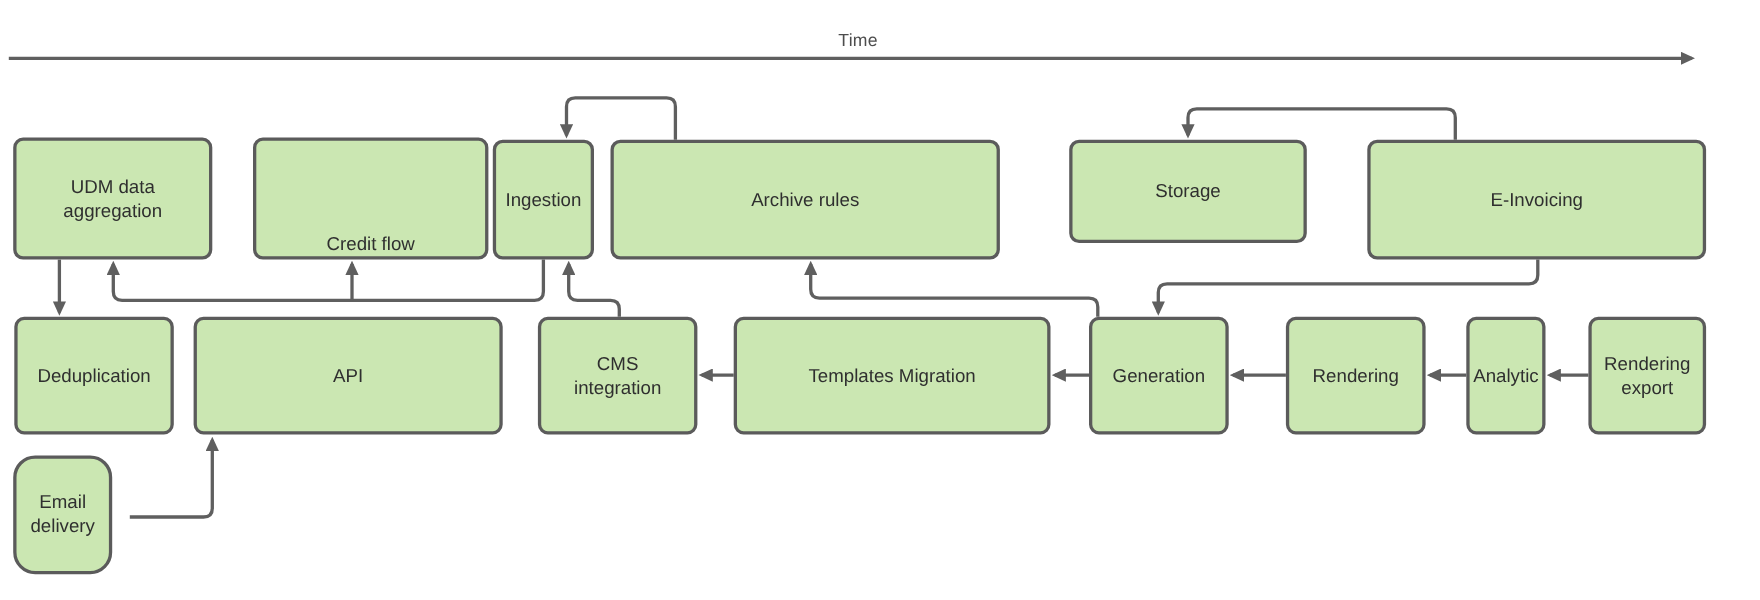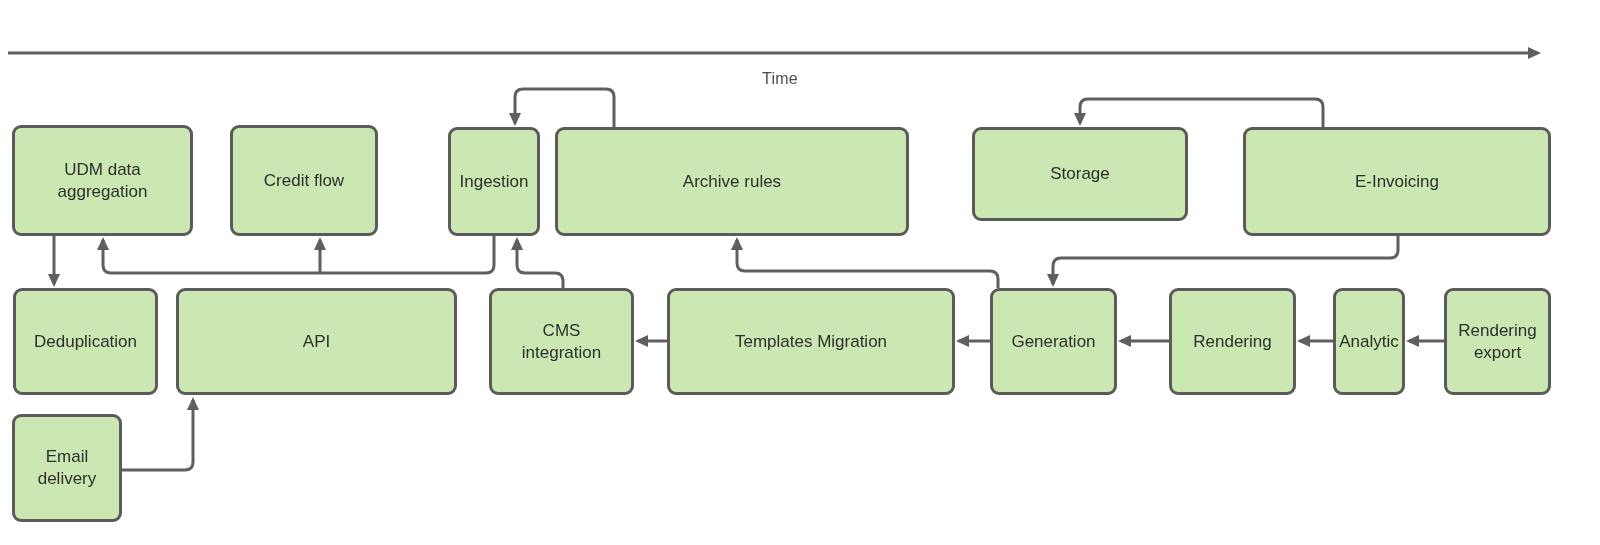--- a/index.html
+++ b/index.html
@@ -36,54 +36,53 @@
   }
   .arrowhead { fill: var(--edge-color, #5f5f5f); }
   .axis-label {
     position: absolute;
     left: 700px; top: 29px;
     width: 160px;
     text-align: center;
     font-size: 16px;
     color: var(--axis-text, #4d4d4d);
     letter-spacing: 0.2px;
-    margin-top: 41px;
   }
   .node {
     position: absolute;
     box-sizing: border-box;
     background: var(--node-fill, #cbe7b2);
     border: 3px solid var(--node-border, #5b5b5b);
     border-radius: 9px;
     display: flex;
     align-items: center;
     justify-content: center;
     text-align: center;
     color: var(--node-text, #2f2f2f);
     font-size: 17px;
     line-height: 22px;
   }
   
   .n-udm        { left: 12px;   top: 125px; width: 181px; height: 111px; padding: 0 26px; }
-  .n-credit     { left: 230px;  top: 125px; width: 148px; height: 111px; }
+  .n-credit     { left: 230px;  top: 125px; width: 214px; height: 111px; align-items: flex-end; }
   .n-ingestion  { left: 448px;  top: 127px; width: 92px;  height: 109px; }
   .n-business   { left: 555px;  top: 127px; width: 354px; height: 109px; }
   .n-storage    { left: 972px;  top: 127px; width: 216px; height: 94px; }
   .n-einvoicing { left: 1243px; top: 127px; width: 308px; height: 109px; }
   
   .n-dedup      { left: 13px;   top: 288px; width: 145px; height: 107px; }
   .n-api        { left: 176px;  top: 288px; width: 281px; height: 107px; }
   .n-cms        { left: 489px;  top: 288px; width: 145px; height: 107px; padding: 0 16px; }
   .n-templates  { left: 667px;  top: 288px; width: 288px; height: 107px; }
   .n-generation { left: 990px;  top: 288px; width: 127px; height: 107px; align-items: center; }
   .n-rendering  { left: 1169px; top: 288px; width: 127px; height: 107px; }
   .n-archive    { left: 1333px; top: 288px; width: 72px;  height: 107px; padding: 0 2px; }
   .n-analytic   { left: 1444px; top: 288px; width: 107px; height: 107px; padding: 0 8px; }
   
-  .n-email      { left: 12px;   top: 414px; width: 110px; height: 108px; padding: 0 8px; }
+  .n-email      { left: 12px;   top: 414px; width: 90px; height: 108px; padding: 0 8px; border-radius: 20px; }
 </style>
 </head>
 <body>
 
 <div class="canvas">
 
   <div class="axis-label">Time</div>
 
   <svg class="edges-layer" width="1600" height="545" viewBox="0 0 1600 545" xmlns="http://www.w3.org/2000/svg">
     <defs>

